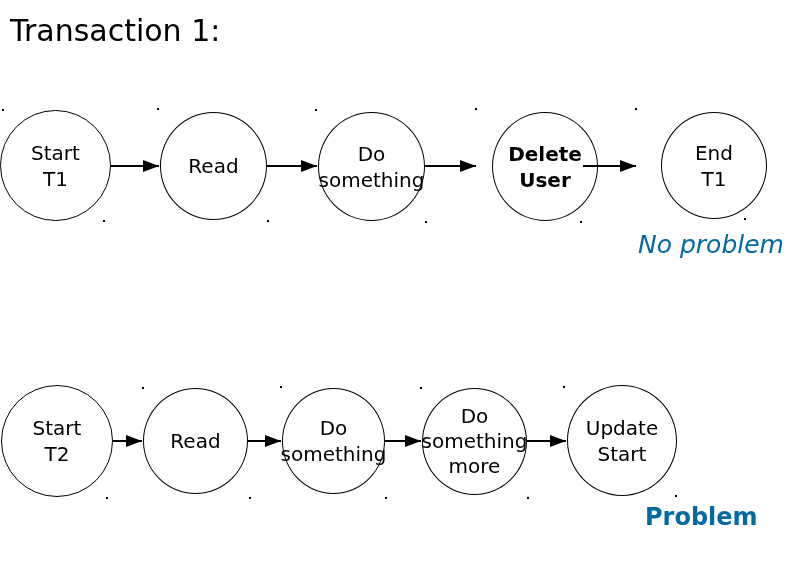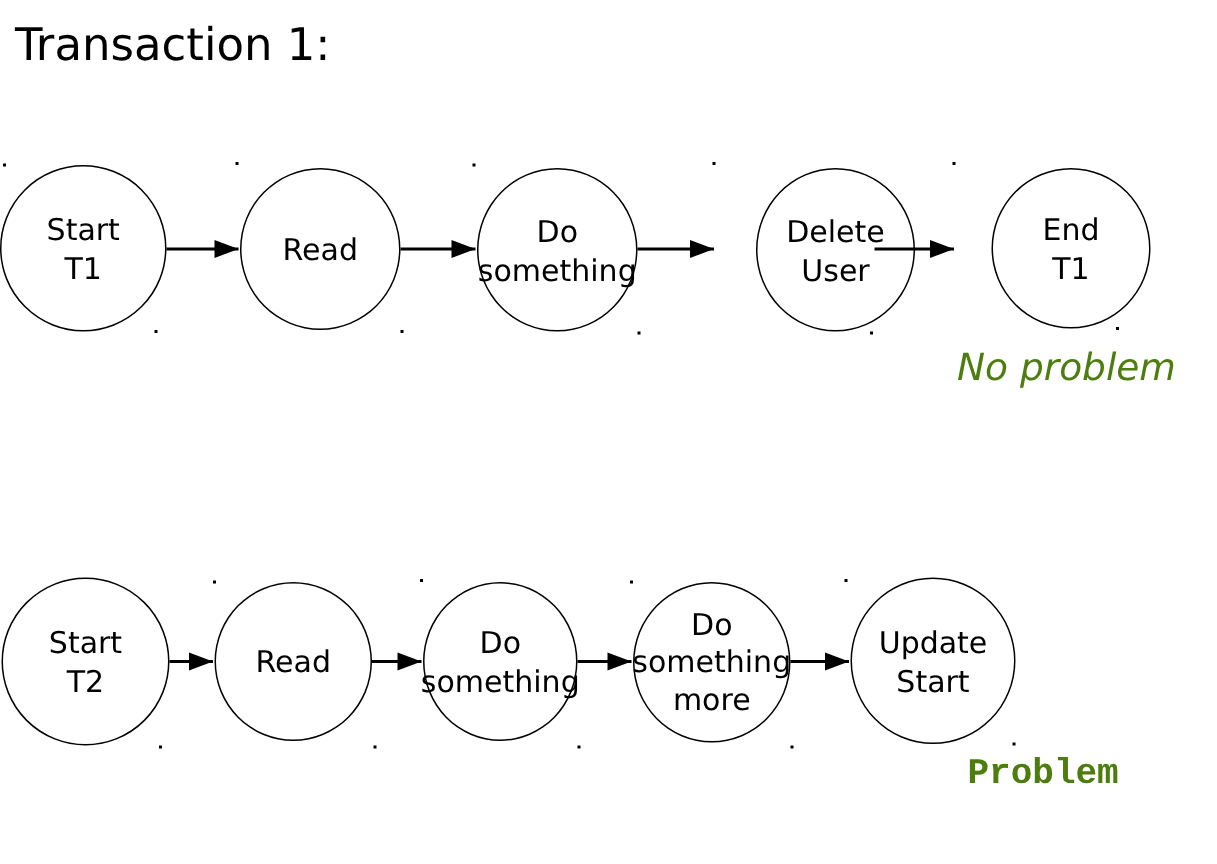--- a/index.html
+++ b/index.html
@@ -47,21 +47,21 @@
     top:-7px;
     width:0;height:0;
     border-left:16px solid #000;
     border-top:6px solid transparent;
     border-bottom:6px solid transparent;
   }
   .annotation{
     position:absolute;
     font-size:25px;
     white-space:nowrap;
-    color:#4d7c0f;
+    color:#0369a1;
   }
   .annotation.italic{font-style:italic;}
   .annotation.bold{font-weight:bold;font-size:24px;}
   .dot{
     position:absolute;
     width:2px;height:2px;
     background:#000;
   }
 </style>
 </head>
@@ -75,21 +75,21 @@
     <div class="node-label">Start
 T1</div>
   </div>
   <div class="node" style="left:160px;top:112px;width:107px;height:108px;">
     <div class="node-label">Read</div>
   </div>
   <div class="node" style="left:318px;top:112px;width:107px;height:109px;">
     <div class="node-label">Do
 something</div>
   </div>
-  <div class="node" style="left:504px;top:112px;width:106px;height:109px;">
+  <div class="node" style="left:492px;top:112px;width:106px;height:109px;font-weight:bold;">
     <div class="node-label">Delete
 User</div>
   </div>
   <div class="node" style="left:661px;top:112px;width:106px;height:107px;">
     <div class="node-label">End
 T1</div>
   </div>
 
   <div class="arrow" style="left:111px;top:165px;width:48px;"></div>
   <div class="arrow" style="left:267px;top:165px;width:50px;"></div>
@@ -118,21 +118,21 @@
   <div class="node" style="left:567px;top:385px;width:110px;height:111px;">
     <div class="node-label">Update
 Start</div>
   </div>
 
   <div class="arrow" style="left:113px;top:440px;width:29px;"></div>
   <div class="arrow" style="left:248px;top:440px;width:33px;"></div>
   <div class="arrow" style="left:385px;top:440px;width:36px;"></div>
   <div class="arrow" style="left:527px;top:440px;width:39px;"></div>
 
-  <div class="annotation bold" style="left:645px;top:503px;font-family:Liberation Mono, monospace;">Problem</div>
+  <div class="annotation bold" style="left:645px;top:503px;">Problem</div>
 
   <div class="dot" style="left:2px;top:109px;"></div>
   <div class="dot" style="left:157px;top:108px;"></div>
   <div class="dot" style="left:315px;top:109px;"></div>
   <div class="dot" style="left:475px;top:108px;"></div>
   <div class="dot" style="left:635px;top:108px;"></div>
   <div class="dot" style="left:103px;top:220px;"></div>
   <div class="dot" style="left:267px;top:220px;"></div>
   <div class="dot" style="left:425px;top:221px;"></div>
   <div class="dot" style="left:580px;top:221px;"></div>

